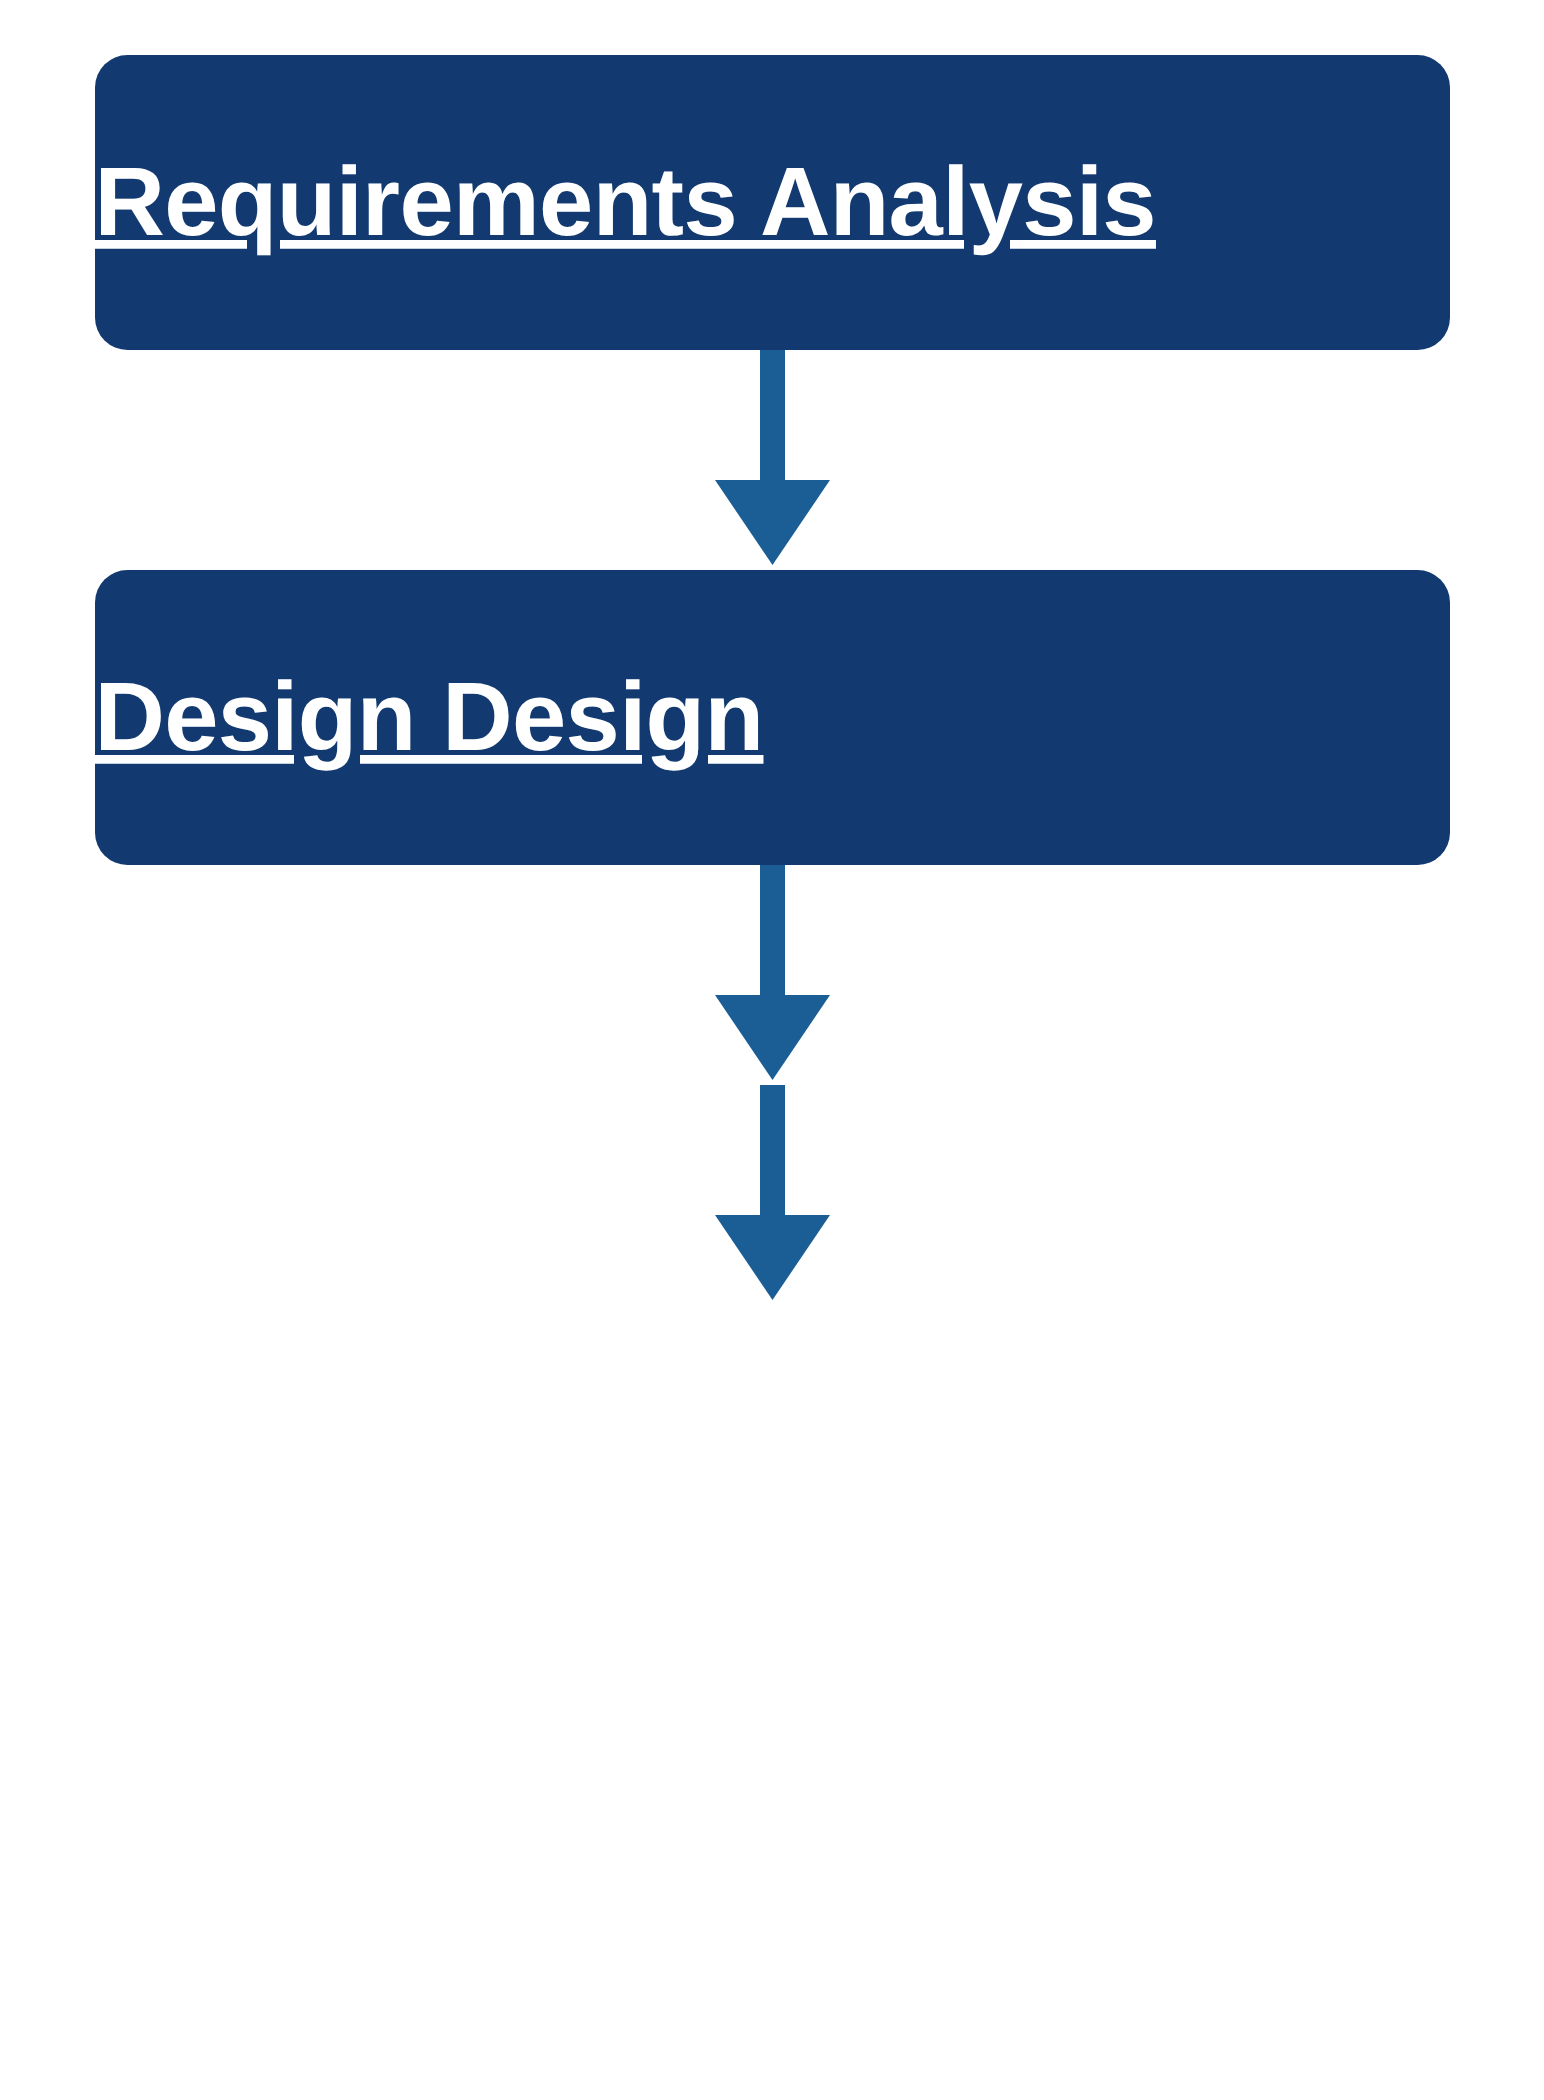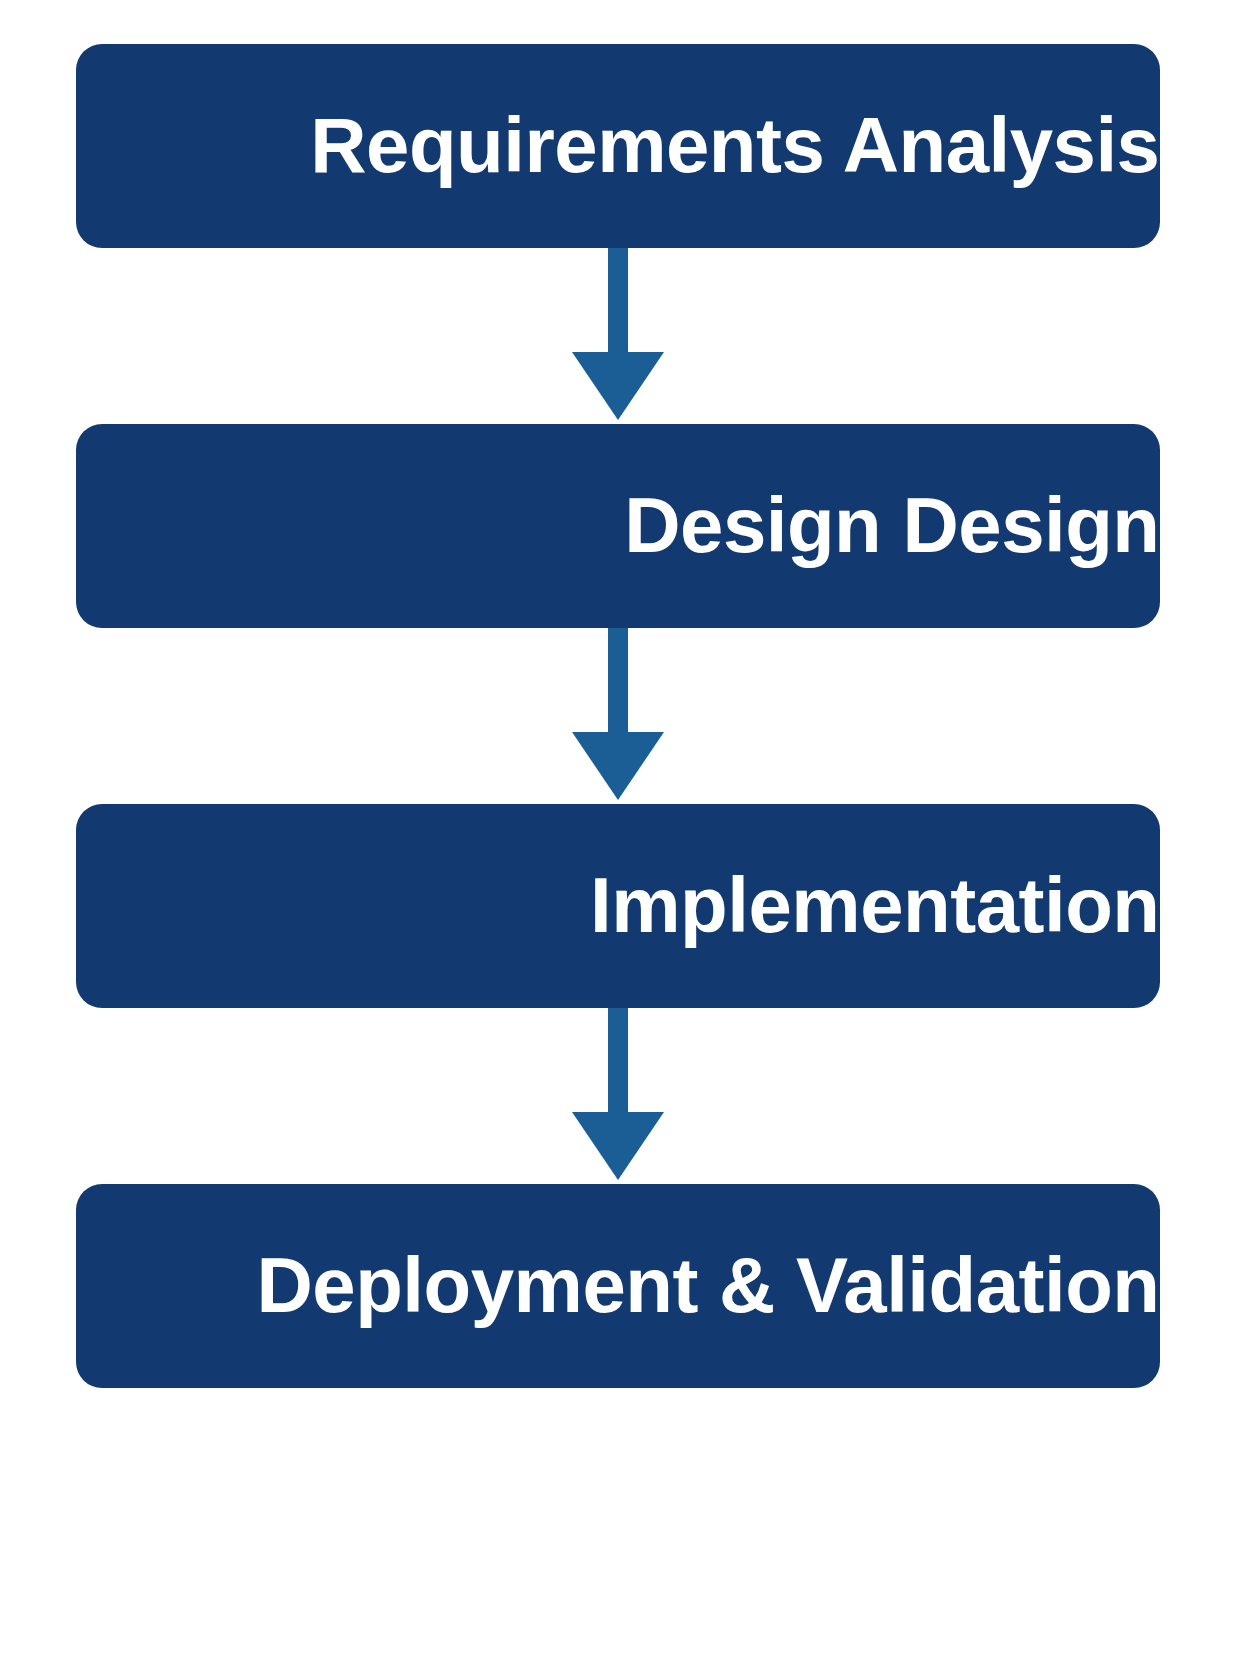--- a/index.html
+++ b/index.html
@@ -18,29 +18,30 @@
     width: 1235px;
     height: 1680px;
     box-sizing: border-box;
     padding: 44px 36px 36px 36px;
     display: flex;
     flex-direction: column;
     align-items: center;
   }
   .node {
     width: 1084px;
-    height: 204px;
+    height: 236px;
     border-radius: 26px;
     background: #123a70;
     color: #ffffff;
     display: flex;
     align-items: center;
-    justify-content: flex-end;
+    justify-content: flex-start;
     box-sizing: border-box;
     flex: none;
+    text-decoration: underline;
   }
   .node-label {
     font-size: 78px;
     font-weight: 700;
     letter-spacing: -0.5px;
     line-height: 1.05;
     text-align: center;
     white-space: nowrap;
     color: #ffffff;
   }
@@ -76,28 +77,22 @@
     <span class="node-label">Design Design</span>
   </div>
 
   <div class="connector">
     <svg width="120" height="176" viewBox="0 0 120 176" aria-hidden="true">
       <rect x="50" y="0" width="20" height="116" fill="#1b5e96"></rect>
       <polygon points="14,104 106,104 60,172" fill="#1b5e96"></polygon>
     </svg>
   </div>
 
-  <div class="node">
-    <span class="node-label">Implementation</span>
-  </div>
 
   <div class="connector">
     <svg width="120" height="176" viewBox="0 0 120 176" aria-hidden="true">
       <rect x="50" y="0" width="20" height="116" fill="#1b5e96"></rect>
       <polygon points="14,104 106,104 60,172" fill="#1b5e96"></polygon>
     </svg>
   </div>
 
-  <div class="node">
-    <span class="node-label">Deployment &amp; Validation</span>
-  </div>
 
 </div>
 
 </body></html>

